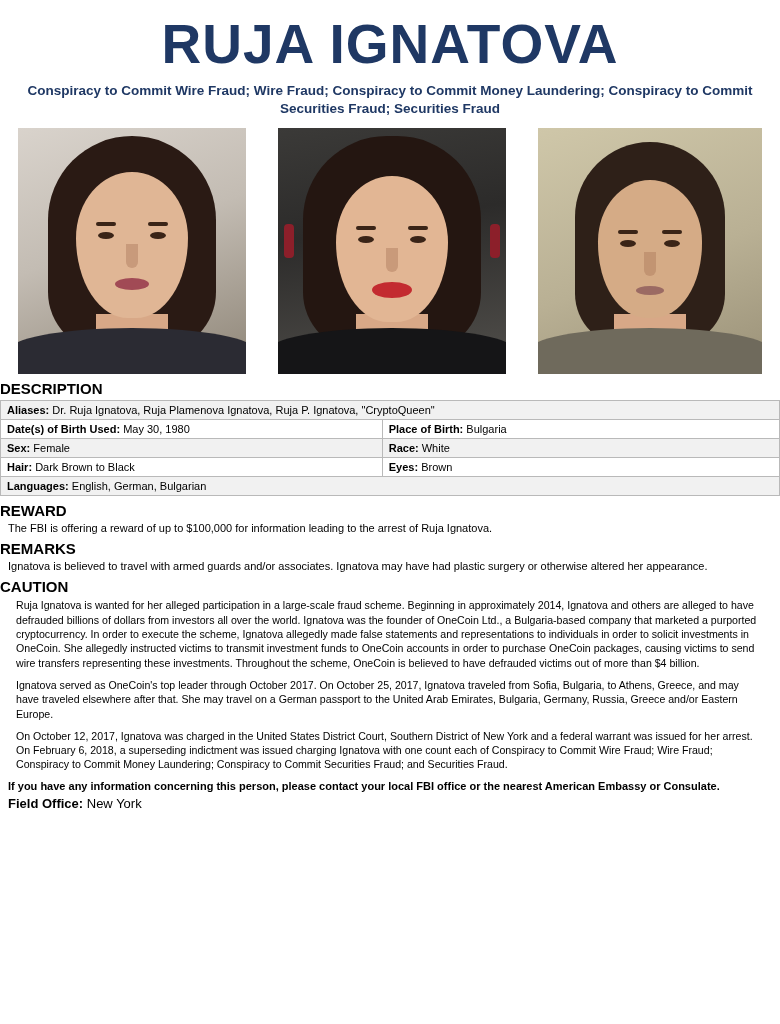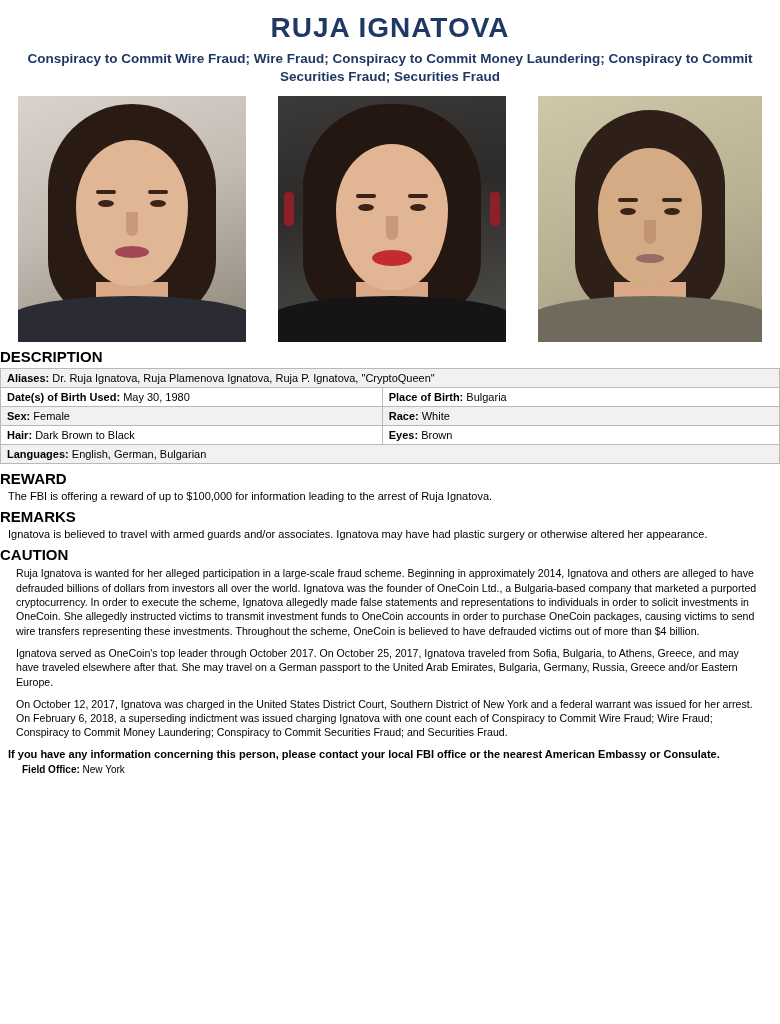--- a/index.html
+++ b/index.html
@@ -90,21 +90,21 @@
     padding-left: 4px;
   }
   .header-title .l1 { font-size: 53px; display:block; }
   .header-title .l2 { font-size: 53px; display:block; }
 
   
   .subject-name {
     text-align: center;
     color: #1f3864;
     font-family: "Liberation Sans", sans-serif;
-    font-size: 28px;
+    font-size: 55px;
     font-weight: bold;
     letter-spacing: 1px;
     margin: 12px 0 6px;
   }
   .charges {
     text-align: center;
     color: #1f3864;
     font-size: 13.5px;
     font-weight: bold;
     line-height: 1.35;
@@ -213,21 +213,21 @@
   table.desc tr:nth-child(odd) td { background:#f1f1f1; }
   table.desc tr:nth-child(even) td { background:#ffffff; }
   .lbl { font-weight:bold; }
 
   
   .block { font-size: 10.6px; line-height: 1.35; padding: 0 8px; }
   .block p { margin: 0 8px 8px; }
   .reward-line { font-weight:normal; font-size:11px; padding:0 8px; margin-bottom:4px; }
   .remarks-line { font-size:11px; padding:0 8px; }
   .contact-line { font-weight:bold; font-size:11px; padding:0 8px; margin-top:6px; }
-  .field-office { font-size:10px; padding:0 22px; margin-top:4px; }
+  .field-office { font-size:13px; padding:0 8px; margin-top:4px; }
   .field-office .lbl { font-weight:bold; }
 </style>
 </head>
 <body>
 
 <div class="poster">
 
 
   <div class="subject-name">RUJA IGNATOVA</div>
   <div class="charges">Conspiracy to Commit Wire Fraud; Wire Fraud; Conspiracy to Commit Money Laundering; Conspiracy to Commit Securities Fraud; Securities Fraud</div>

